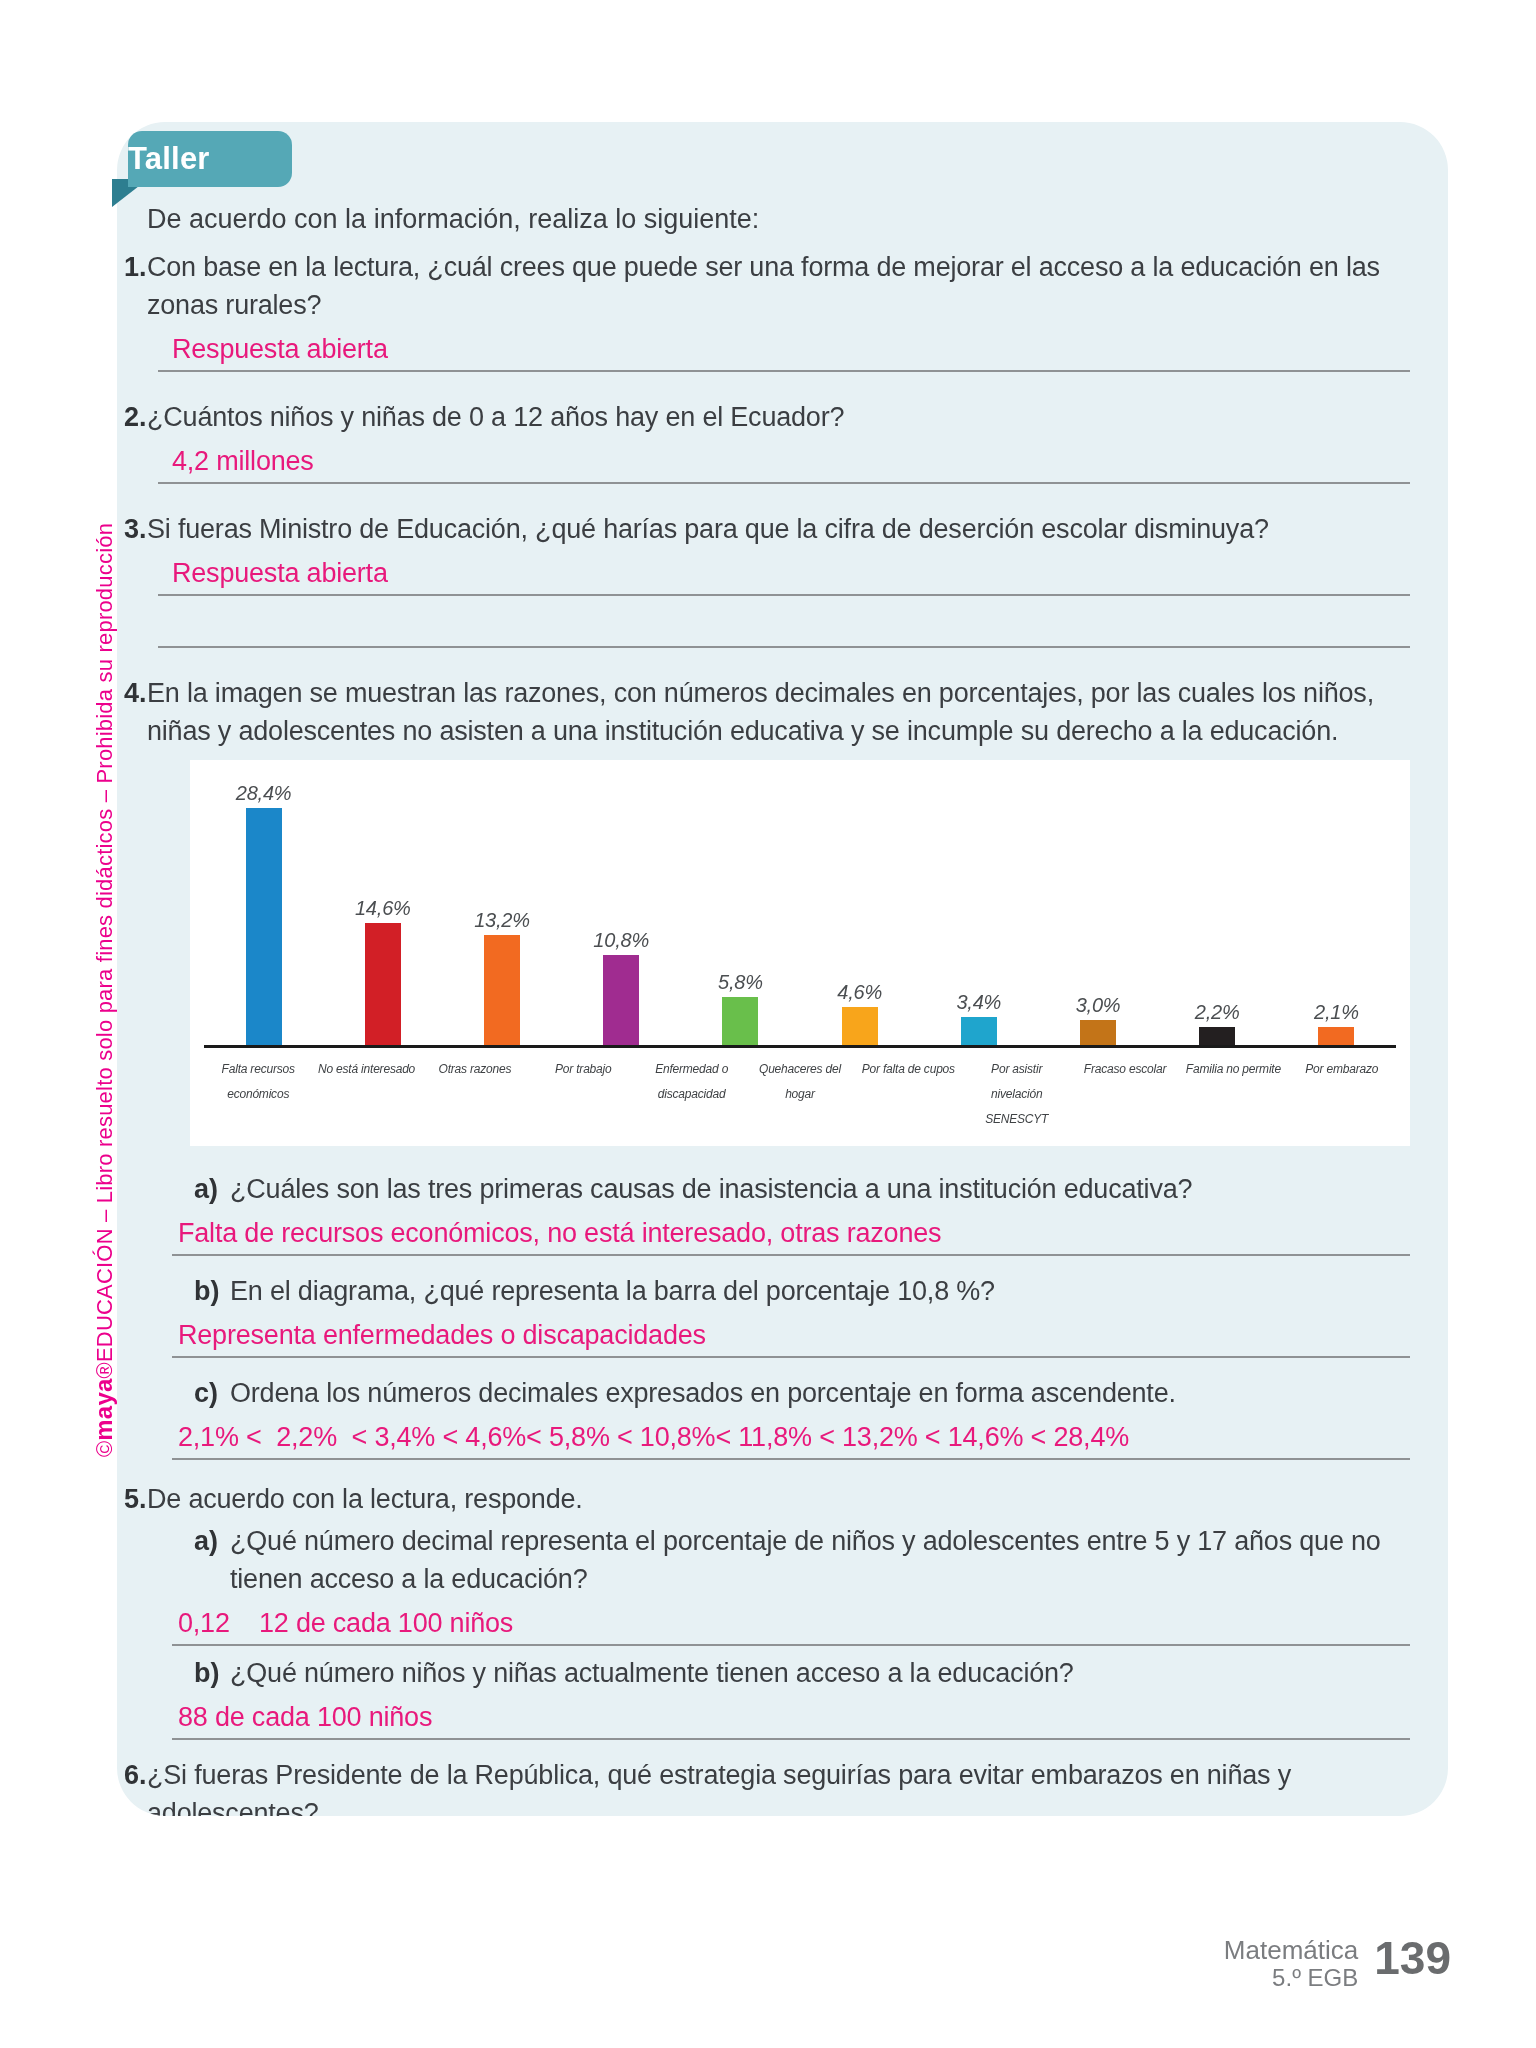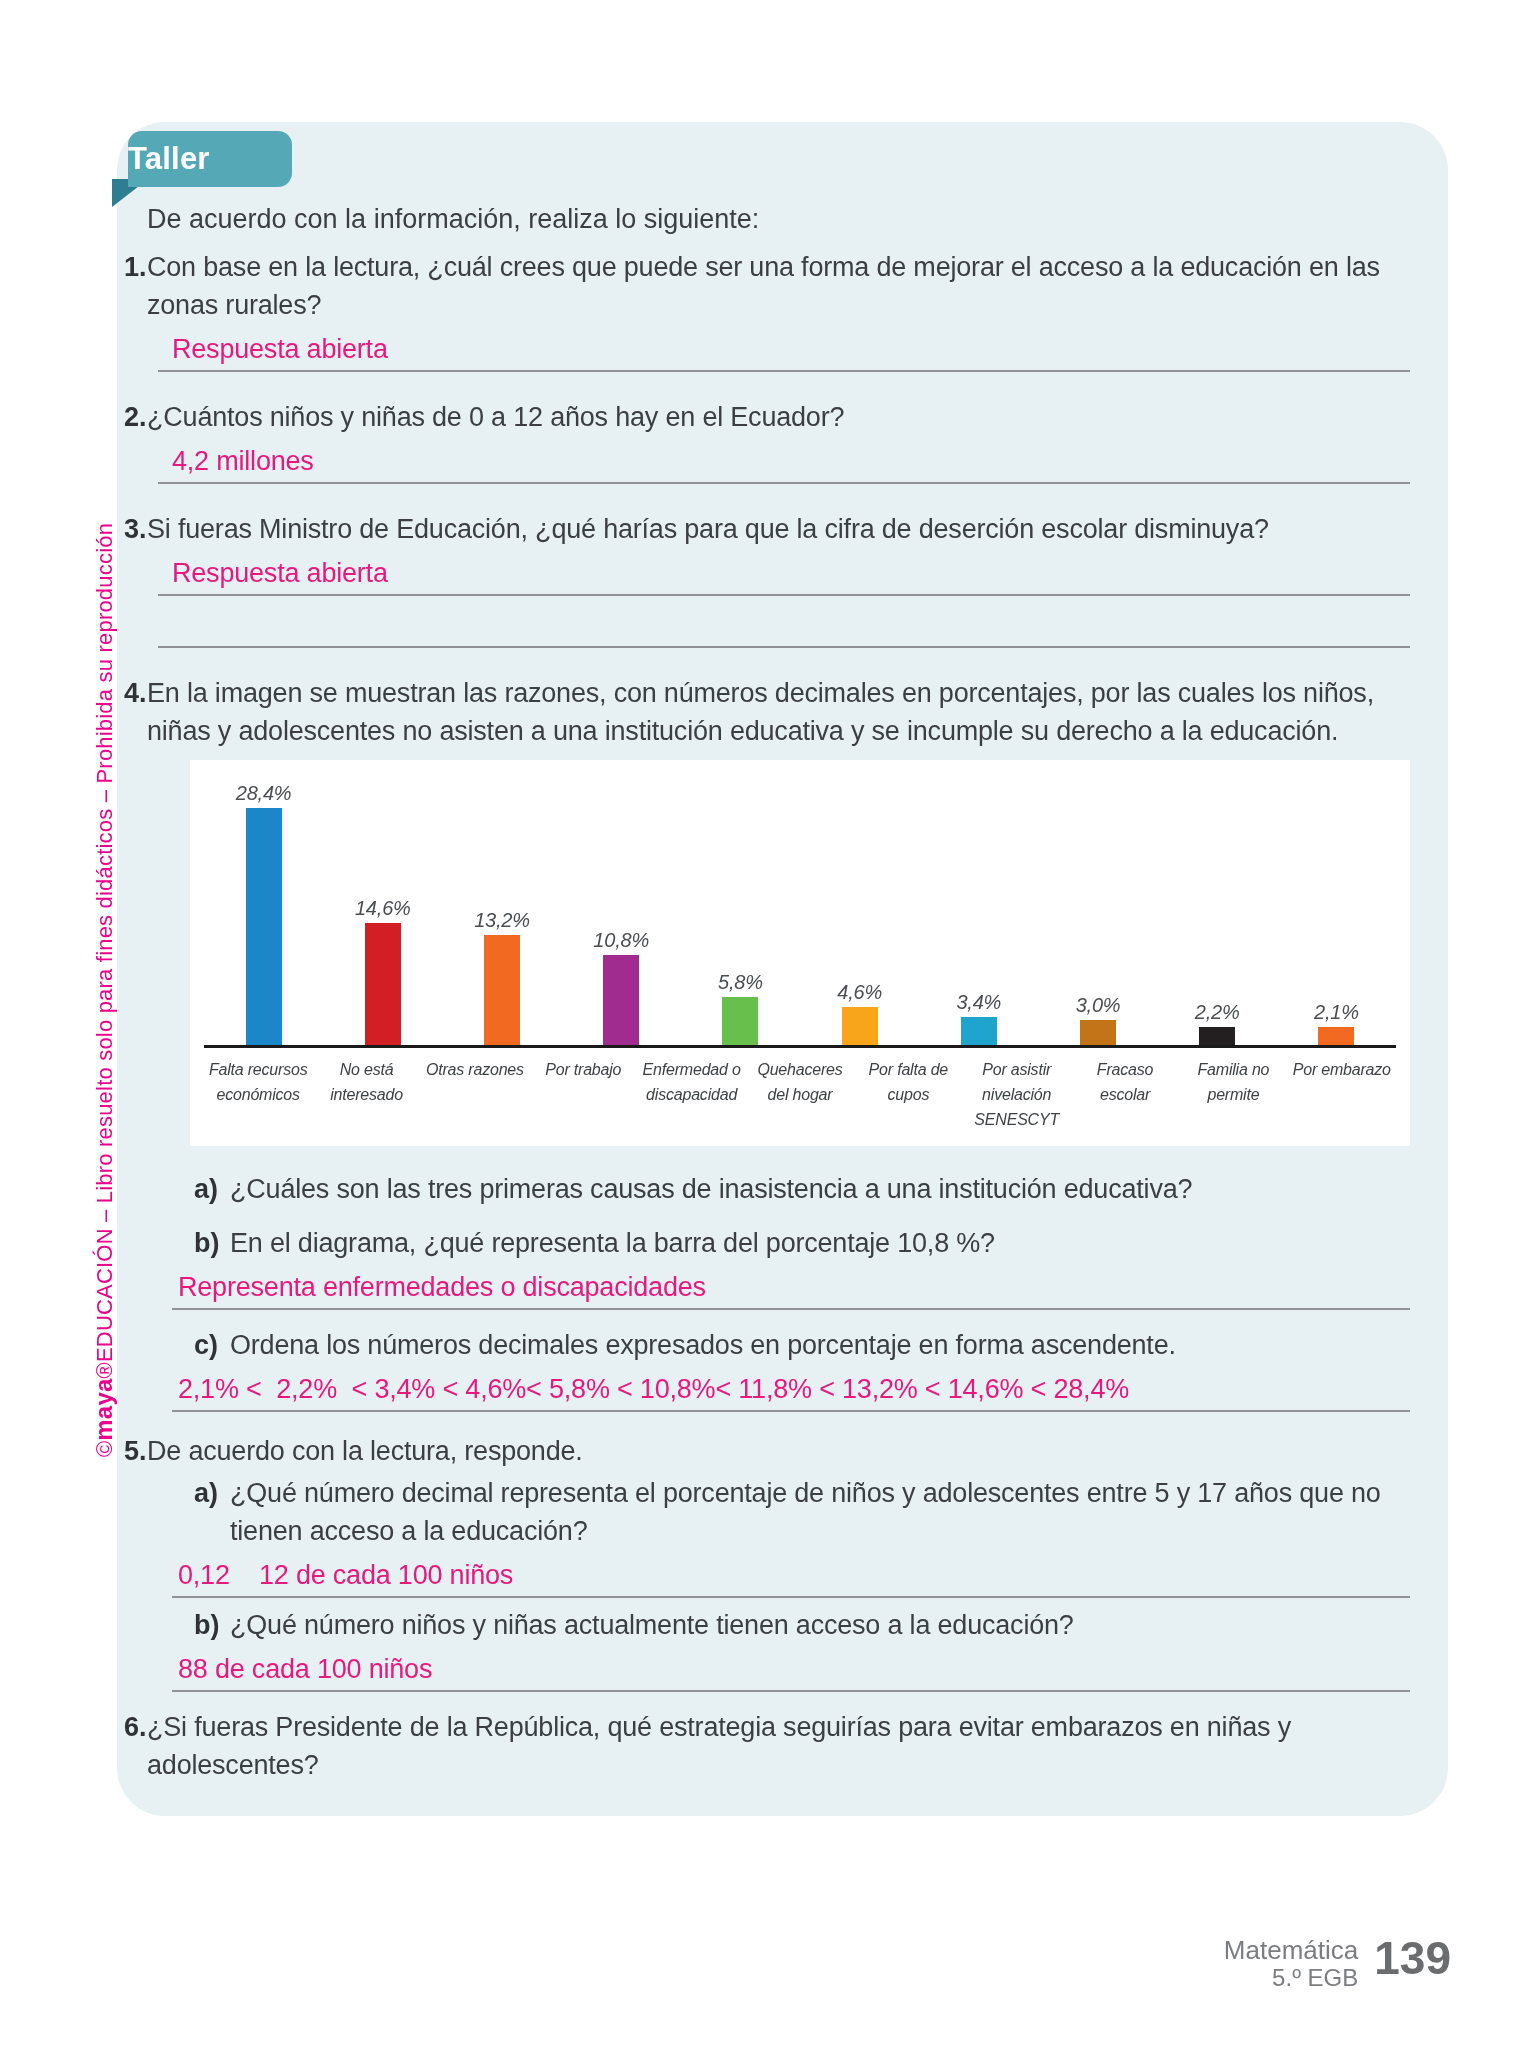--- a/index.html
+++ b/index.html
@@ -43,21 +43,21 @@
   .mb-s  { margin-bottom:16px; }
   .mb-s2 { margin-bottom:20px; }
 
   
   .chart-box { margin:10px 0 24px 66px; background:#ffffff; padding:22px 14px 14px 14px;font-style:italic; }
   .chart-bars { display:flex; align-items:flex-end; height:266px; border-bottom:3px solid #1a1a1a; }
   .chart-col { flex:1 1 0; display:flex; flex-direction:column; align-items:center; justify-content:flex-end; }
   .bar-value { font-size:20px; color:#4b4e51; margin-bottom:3px; letter-spacing:-0.2px; }
   .bar { width:36px; }
   .chart-labels { display:flex; margin-top:9px; }
-  .chart-cat { flex:1 1 0; text-align:center; font-size:16px; line-height:25px; color:#3f4245;
+  .chart-cat { flex:1 1 0; text-align:center; font-size:12px; line-height:25px; color:#3f4245;
                letter-spacing:-0.2px; padding:0 3px; }
 
   
   .sidebar { position:absolute; left:104px; top:990px; transform:translate(-50%,-50%) rotate(-90deg);
              white-space:nowrap; font-size:22px; color:#ec008c; letter-spacing:0.2px; z-index:4; }
   .sidebar .brand { font-weight:700; font-size:24px; }
 
   
   .footer { position:absolute; top:1936px; right:85px; display:flex; gap:16px; align-items:flex-start; }
   .footer-meta { text-align:right; color:#7b7d80; }
@@ -174,20 +174,23 @@
             <div class="chart-cat">Familia no permite</div>
             <div class="chart-cat">Por embarazo</div>
           </div>
       </div>
 
       <div class="sub mb-s">
         <div class="sub-head">
           <span class="sub-letter">a)</span>
           <span class="q-text">¿Cuáles son las tres primeras causas de inasistencia a una institución educativa?</span>
         </div>
+        <div class="answer-row sub">
+          <span class="answer-text">Falta de recursos económicos, no está interesado, otras razones</span>
+        </div>
       </div>
 
       <div class="sub mb-s">
         <div class="sub-head">
           <span class="sub-letter">b)</span>
           <span class="q-text">En el diagrama, ¿qué representa la barra del porcentaje 10,8 %?</span>
         </div>
         <div class="answer-row sub">
           <span class="answer-text">Representa enfermedades o discapacidades</span>
         </div>

